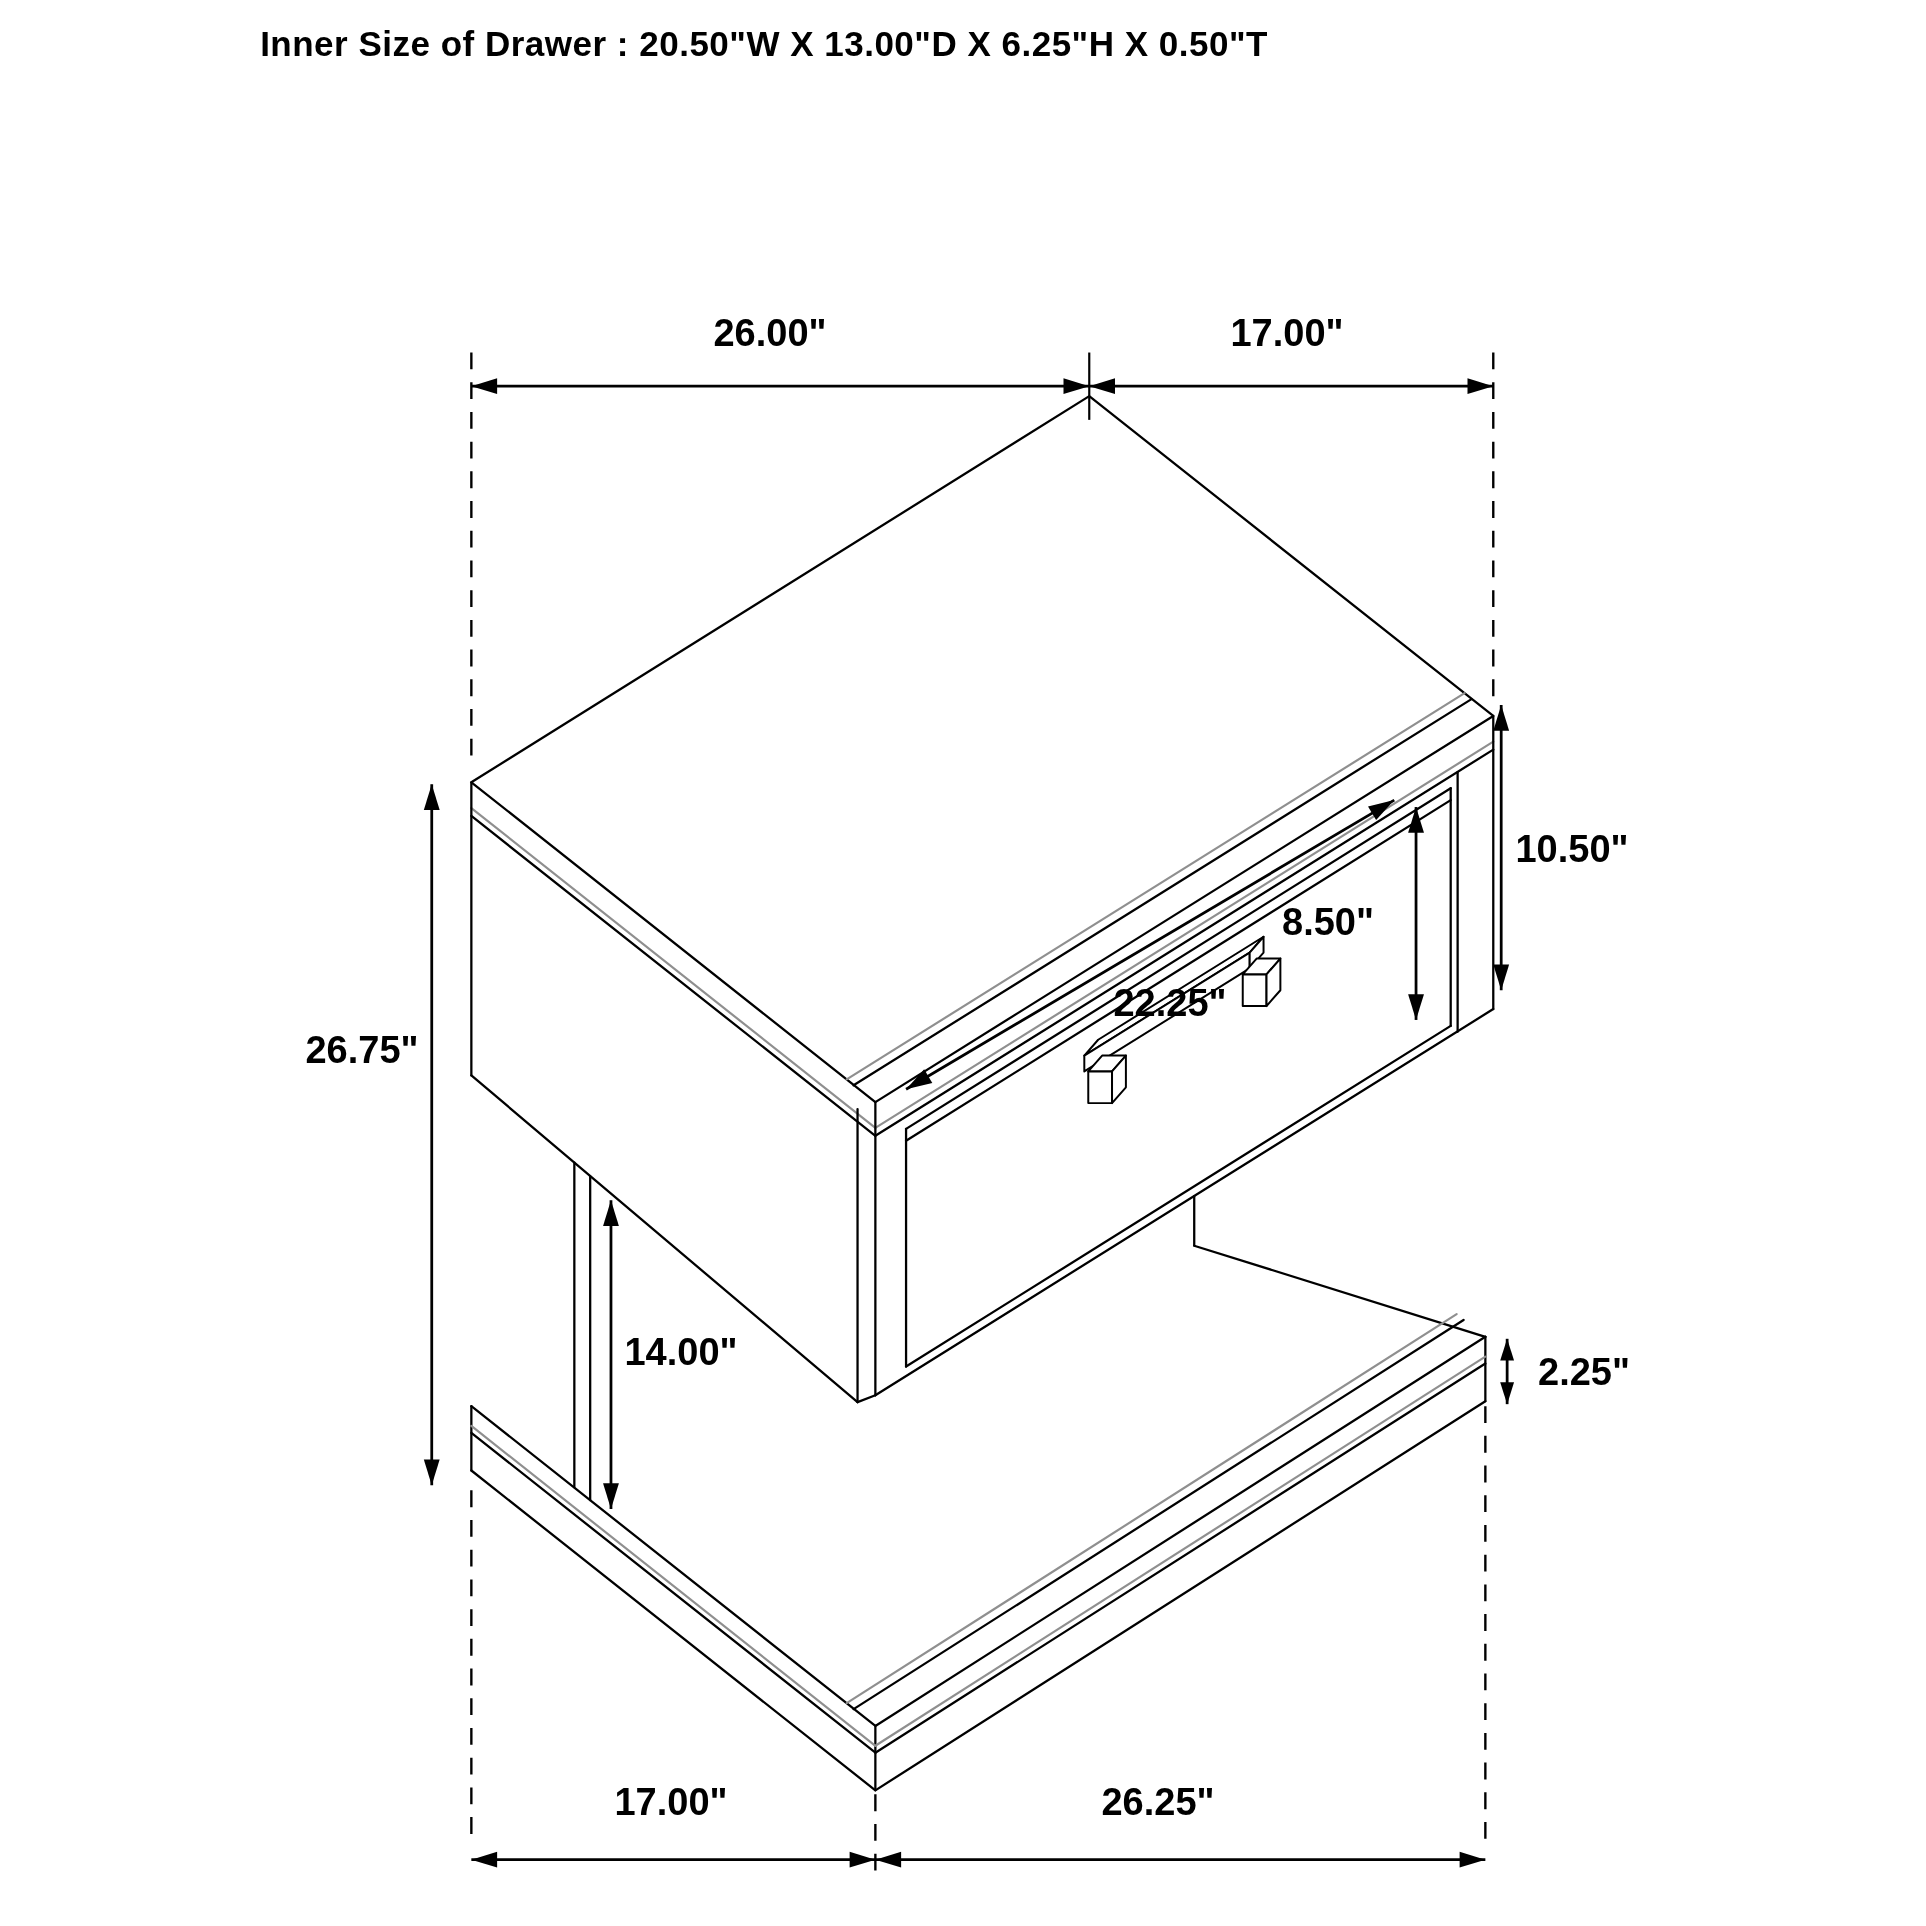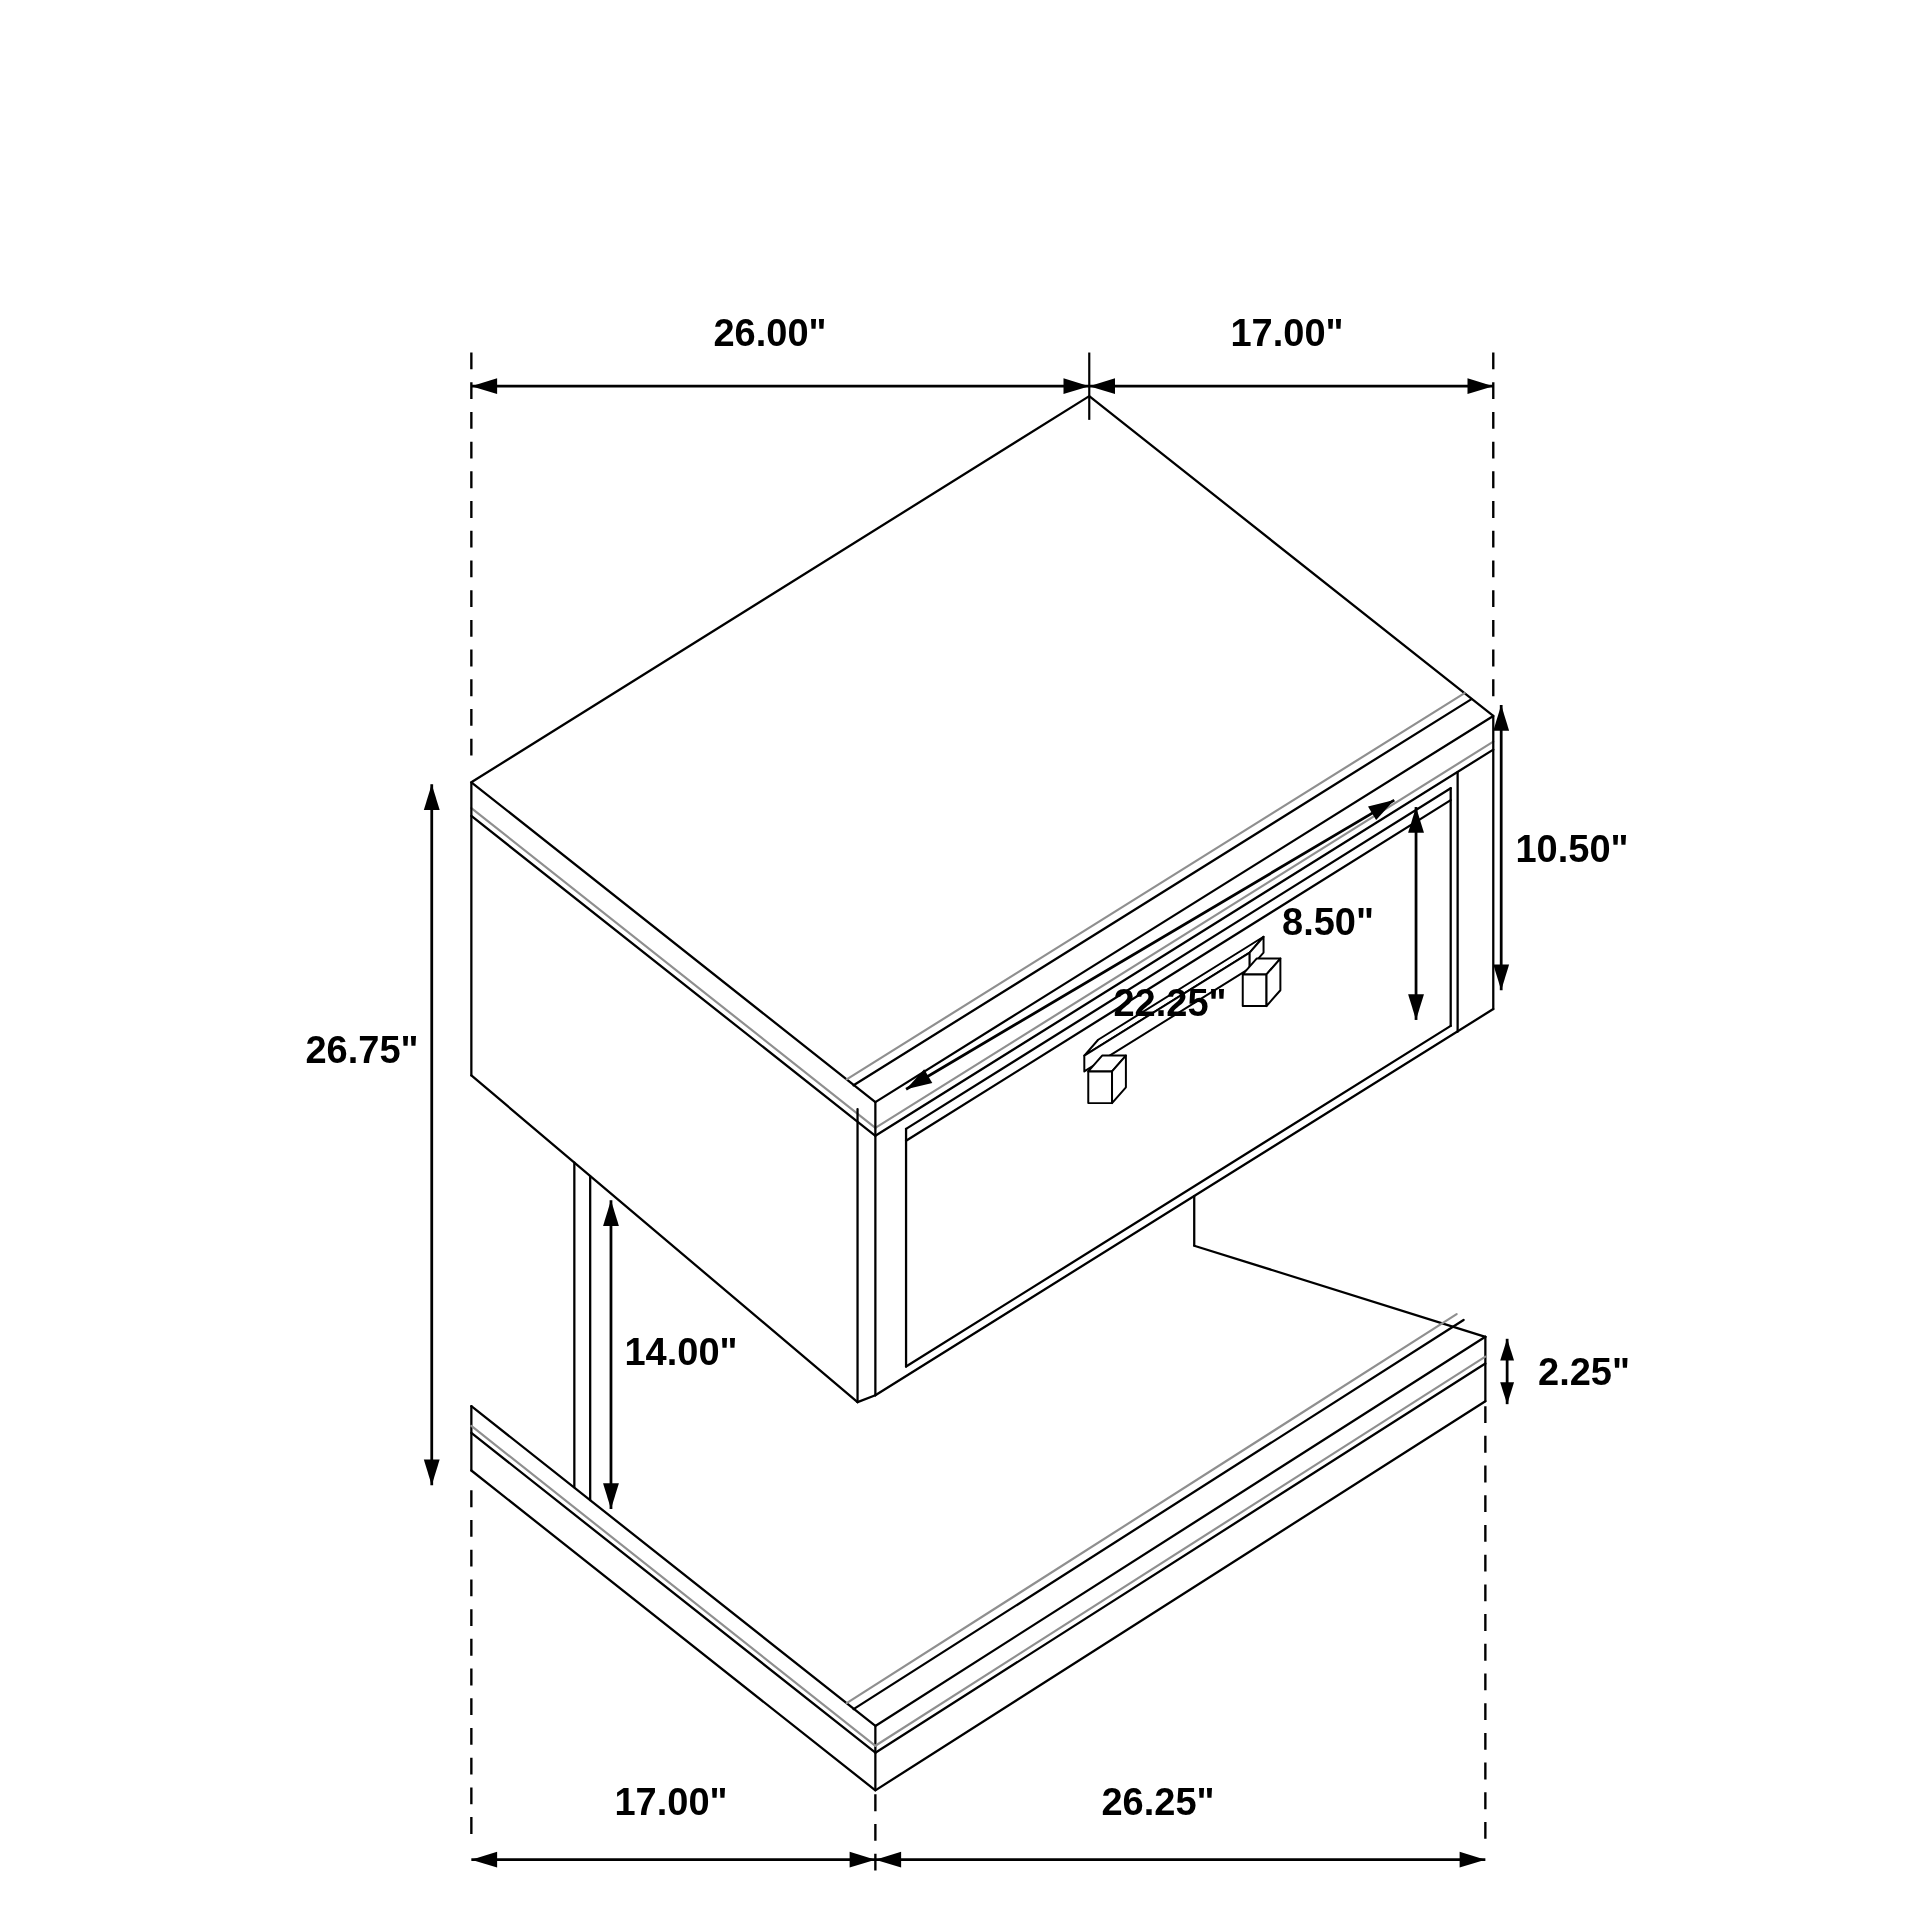--- a/index.html
+++ b/index.html
@@ -144,20 +144,21 @@
       <path class="dimline" d="M476 1878 H884"></path>
       <polygon class="ah" points="476,1878 502,1870 502,1886"></polygon>
       <polygon class="ah" points="884,1878 858,1870 858,1886"></polygon>
 
       <path class="dimline" d="M884 1878 H1500"></path>
       <polygon class="ah" points="884,1878 910,1870 910,1886"></polygon>
       <polygon class="ah" points="1500,1878 1474,1870 1474,1886"></polygon>
     </g>
   </svg>
 
+  <div class="diagram-title">Inner Size of Drawer : 20.50"W X 13.00"D X 6.25"H X 0.50"T</div>
 
   <div class="dim-label" style="left:770px;top:333px;">26.00"</div>
   <div class="dim-label" style="left:1287px;top:333px;">17.00"</div>
   <div class="dim-label" style="left:1572px;top:849px;">10.50"</div>
   <div class="dim-label" style="left:1328px;top:922px;">8.50"</div>
   <div class="dim-label" style="left:1170px;top:1003px;">22.25"</div>
   <div class="dim-label" style="left:362px;top:1050px;">26.75"</div>
   <div class="dim-label" style="left:681px;top:1352px;">14.00"</div>
   <div class="dim-label" style="left:1584px;top:1372px;">2.25"</div>
   <div class="dim-label" style="left:671px;top:1802px;">17.00"</div>

